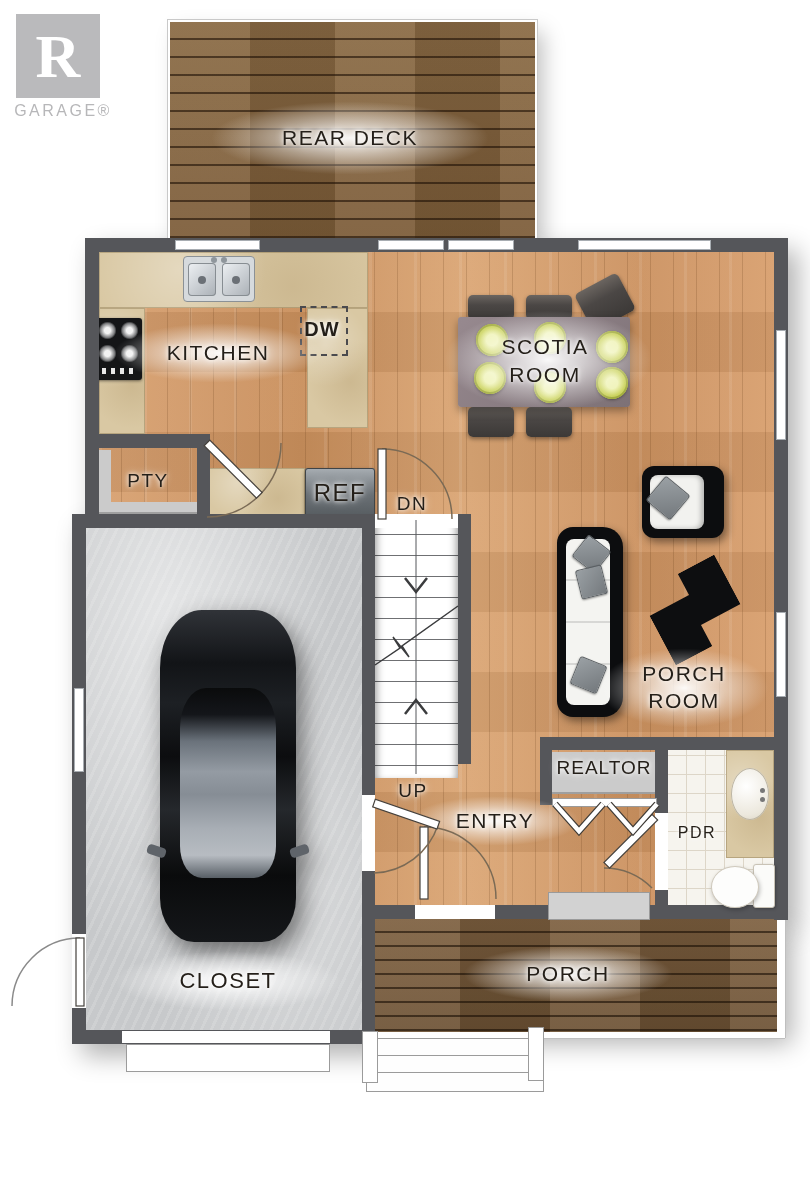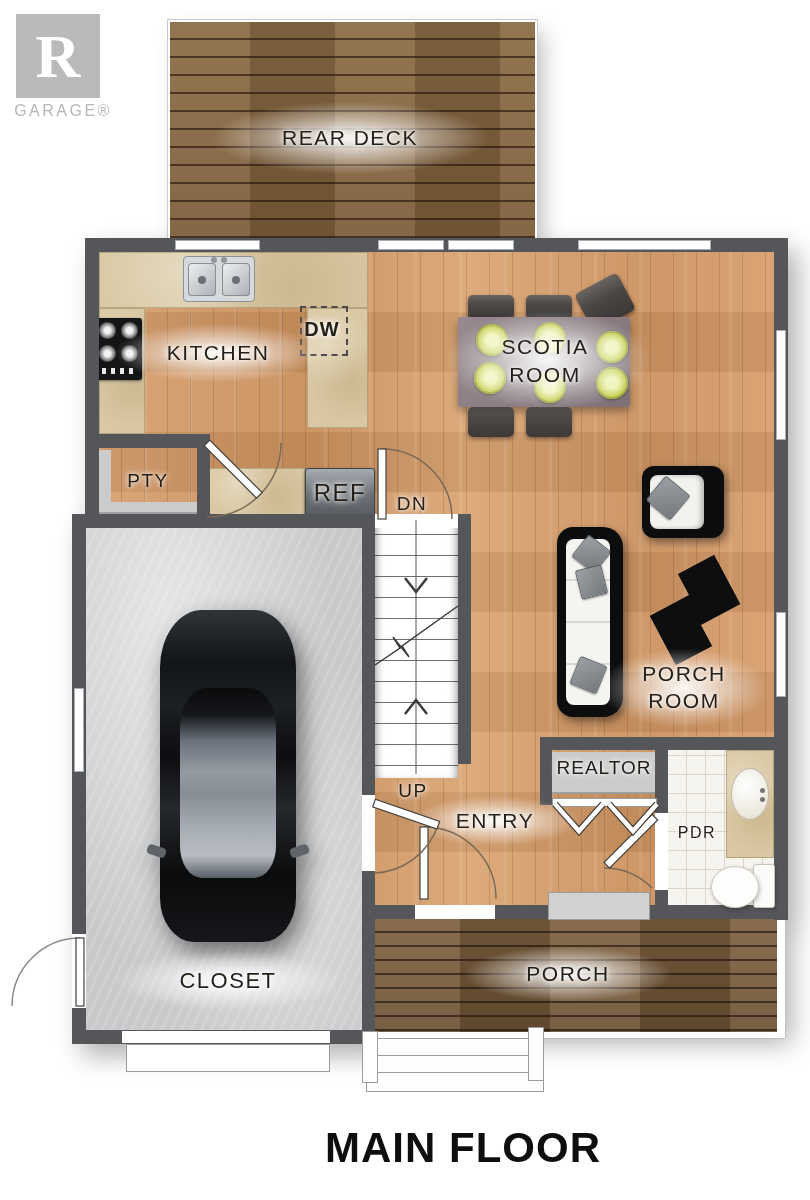--- a/index.html
+++ b/index.html
@@ -272,14 +272,13 @@
   <div class="lbl" style="left:545px;top:347px;">SCOTIA</div>
   <div class="lbl" style="left:545px;top:375px;">ROOM</div>
   <div class="lbl" style="left:684px;top:674px;">PORCH</div>
   <div class="lbl" style="left:684px;top:701px;">ROOM</div>
   <div class="lbl" style="left:495px;top:821px;">ENTRY</div>
   <div class="lbl" style="left:604px;top:768px;font-size:19px;letter-spacing:1px;">REALTOR</div>
   <div class="lbl" style="left:697px;top:833px;font-size:16px;">PDR</div>
   <div class="lbl" style="left:228px;top:981px;font-size:22px;">CLOSET</div>
   <div class="lbl" style="left:568px;top:974px;">PORCH</div>
 
-  <div class="title" style="left:463px;top:1124px;">MAIN FLOOR</div>
 </div>
 
 </body></html>

